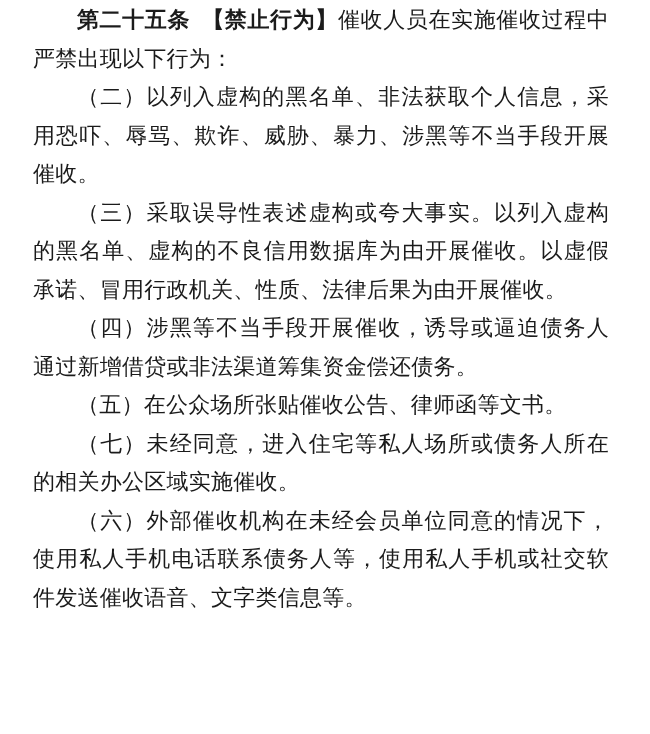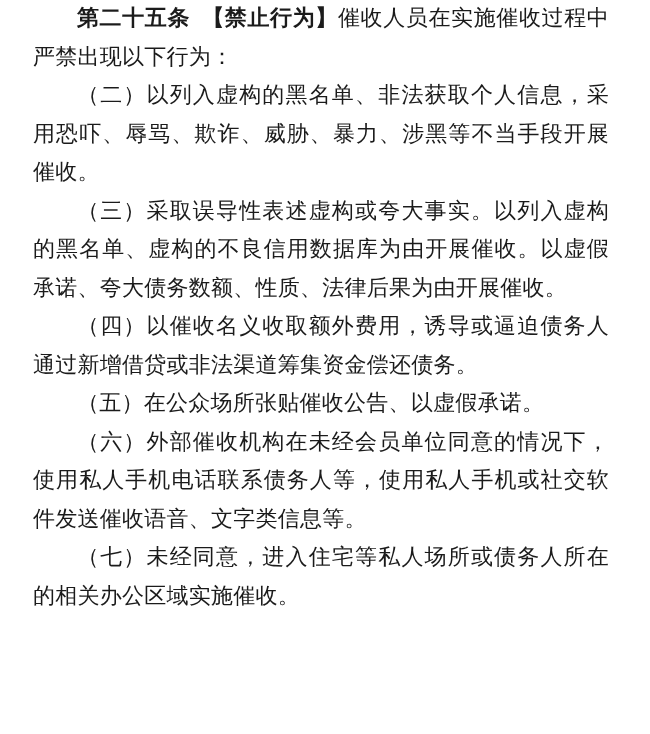--- a/index.html
+++ b/index.html
@@ -10,21 +10,21 @@
   body {
     width: 650px;
     height: 734px;
     overflow: hidden;
   }
   .doc {
     box-sizing: border-box;
     width: 642px;
     height: 734px;
     padding: 1px 33px 0 33px;
-    font-family: Liberation Mono, monospace;
+    font-family: Liberation Serif, serif;
     font-size: 22px;
     line-height: 38.5px;
     letter-spacing: 0.25px;
     color: #1b1b1b;
     background: #ffffff;
   }
   .para {
     margin: 0;
     text-indent: 2em;
     text-align: justify;
@@ -37,18 +37,18 @@
   .art-label {
     margin-left: 0.55em;
   }
 </style>
 </head>
 <body>
 
 <main class="doc">
   <p class="para"><strong class="art-num">第二十五条</strong><strong class="art-label">【禁止行为】</strong><span>催收人员在实施催收过程中严禁出现以下行为：</span></p>
   <p class="para">（二）以列入虚构的黑名单、非法获取个人信息，采用恐吓、辱骂、欺诈、威胁、暴力、涉黑等不当手段开展催收。</p>
-  <p class="para">（三）采取误导性表述虚构或夸大事实。以列入虚构的黑名单、虚构的不良信用数据库为由开展催收。以虚假承诺、夸大债务数额、性质、法律后果为由开展催收。</p>
-  <p class="para">（四）以催收名义收取额外费用，诱导或逼迫债务人通过新增借贷或非法渠道筹集资金偿还债务。</p>
-  <p class="para">（五）在公众场所张贴催收公告、以虚假承诺。</p>
+  <p class="para">（三）采取误导性表述虚构或夸大事实。以列入虚构的黑名单、虚构的不良信用数据库为由开展催收。以虚假承诺、冒用行政机关、性质、法律后果为由开展催收。</p>
+  <p class="para">（四）涉黑等不当手段开展催收，诱导或逼迫债务人通过新增借贷或非法渠道筹集资金偿还债务。</p>
+  <p class="para">（五）在公众场所张贴催收公告、律师函等文书。</p>
+  <p class="para">（七）未经同意，进入住宅等私人场所或债务人所在的相关办公区域实施催收。</p>
   <p class="para">（六）外部催收机构在未经会员单位同意的情况下，使用私人手机电话联系债务人等，使用私人手机或社交软件发送催收语音、文字类信息等。</p>
-  <p class="para">（七）未经同意，进入住宅等私人场所或债务人所在的相关办公区域实施催收。</p>
 </main>
 
 </body></html>

